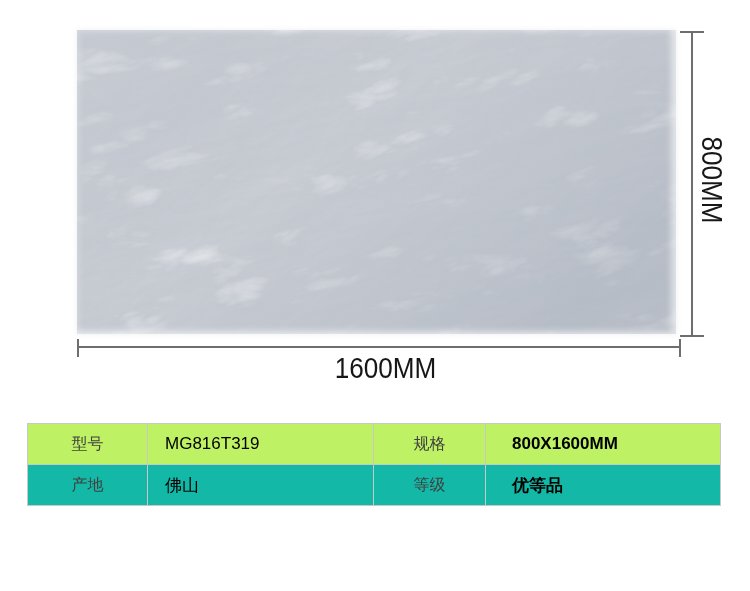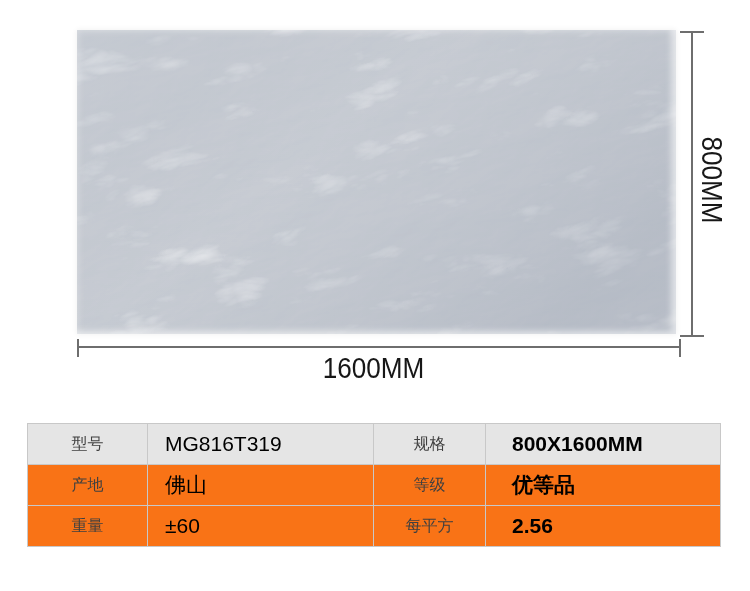--- a/index.html
+++ b/index.html
@@ -73,21 +73,21 @@
     left: -11px;
     width: 24px;
     height: 2px;
     background: #6e6e6e;
   }
   .dim-v-line .tick.top    { top: 0; }
   .dim-v-line .tick.bottom { bottom: 0; }
 
   .dim-h-label {
     position: absolute;
-    left: 71px;
+    left: 83px;
     top: 353px;
     width: 604px;
     text-align: center;
     font-size: 29px;
     color: #171717;
     line-height: 30px;
   }
   .dim-h-label span { display: inline-block; transform: scaleX(0.9); }
 
   .dim-v-label {
@@ -110,31 +110,31 @@
     table-layout: fixed;
   }
   .spec-table td {
     height: 38px;
     border: 1px solid #c8c8c8;
     font-size: 16px;
     vertical-align: middle;
     overflow: hidden;
     white-space: nowrap;
   }
-  .spec-table tr.stripe td { background: #e5e5e5; }
-  .spec-table tr.plain  td { background: #f97316; }
+  .spec-table tr.stripe td { background: #bef264; }
+  .spec-table tr.plain  td { background: #14b8a6; }
   .spec-table td.lbl {
     text-align: center;
     color: #404040;
     font-weight: 400;
   }
   .spec-table td.val {
     text-align: left;
     color: #000000;
-    font-size: 21px;
+    font-size: 17px;
     font-weight: 500;
   }
   .spec-table td.val.v1 { padding-left: 17px; }
   .spec-table td.val.v2 { padding-left: 26px; font-weight: bold; }
 </style>
 </head>
 <body>
 
 <div class="page">
 
@@ -194,22 +194,16 @@
         <td class="val v1">MG816T319</td>
         <td class="lbl">规格</td>
         <td class="val v2">800X1600MM</td>
       </tr>
       <tr class="plain">
         <td class="lbl">产地</td>
         <td class="val v1">佛山</td>
         <td class="lbl">等级</td>
         <td class="val v2">优等品</td>
       </tr>
-      <tr class="plain">
-        <td class="lbl">重量</td>
-        <td class="val v1">±60</td>
-        <td class="lbl">每平方</td>
-        <td class="val v2">2.56</td>
-      </tr>
     </tbody>
   </table>
 
 </div>
 
 </body></html>

